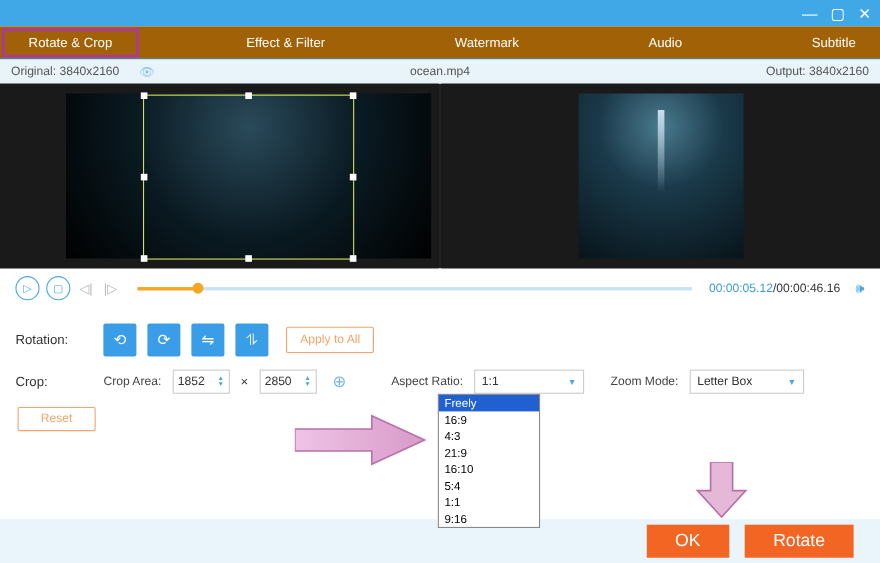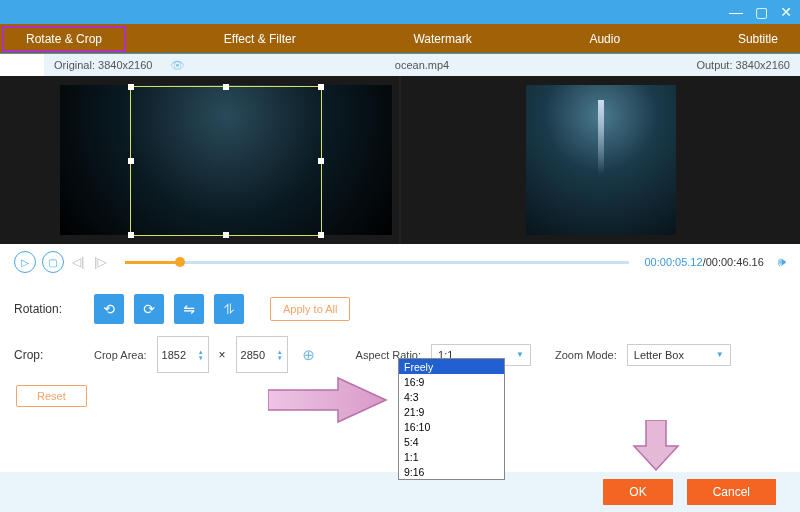--- a/index.html
+++ b/index.html
@@ -2,21 +2,21 @@
 <html><head>
 <meta charset="utf-8">
 <style>
   * { box-sizing: border-box; margin: 0; padding: 0; font-family: Arial, sans-serif; }
   body { width: 800px; height: 512px; background: #fff; overflow: hidden; position: relative; }
   .titlebar { height: 24px; background: #41a8e8; display: flex; justify-content: flex-end; align-items: center; padding-right: 8px; gap: 12px; }
   .titlebar .winbtn { color: #fff; font-size: 14px; cursor: pointer; }
   .tabs { height: 30px; background: #a16207; display: flex; align-items: center; justify-content: space-between; border-bottom: 1px solid #3498d8; }
   .tabs .tab { color: #fff; font-size: 12px; padding: 0 22px; line-height: 30px; cursor: pointer; }
   .tabs .tab.active { border: 2px solid #b030c0; margin: 2px; line-height: 22px; }
-  .infobar { height: 22px; background: #e8f3fa; display: flex; align-items: center; font-size: 11px; color: #555; padding: 0 10px; position: relative; margin-left: 44px; }
+  .infobar { height: 22px; background: #e8f3fa; display: flex; align-items: center; font-size: 11px; color: #555; padding: 0 10px; position: relative; }
   .infobar .eye { color: #8ac5ea; margin-left: 18px; }
   .infobar .filename { position: absolute; left: 50%; transform: translateX(-50%); }
   .infobar .output { margin-left: auto; }
   .preview-row { height: 168px; background: #222; display: flex; gap: 2px; }
   .preview-pane { flex: 1; display: flex; align-items: center; justify-content: center; background: #1a1a1a; position: relative; }
   .video-thumb { width: 242px; height: 150px; background: radial-gradient(circle at 50% 20%, #4a7a8e 0%, #1a3a4a 40%, #08141a 100%); position: relative; }
   .video-thumb::after { content:""; position:absolute; top:10%; left:48%; width:6px; height:50%; background:linear-gradient(#cde,#fff0); }
   .crop-outline { position: absolute; top: 10px; left: 130px; width: 192px; height: 150px; border: 1px solid #d2e25a; }
   .crop-outline .h { position: absolute; width: 6px; height: 6px; background: #fff; }
   .h1{top:-3px;left:-3px}.h2{top:-3px;left:calc(50% - 3px)}.h3{top:-3px;right:-3px}
@@ -30,33 +30,33 @@
   .seek .prog { position: absolute; left: 0; top: 0; height: 3px; width: 11%; background: #f5a623; }
   .seek .thumb { position: absolute; left: 11%; top: -4px; width: 10px; height: 10px; border-radius: 50%; background: #f5a623; transform: translateX(-50%); }
   .time { font-size: 11px; }
   .time .cur { color: #3a9add; }
   .time .tot { color: #333; }
   .volicon { color: #4aa8e0; margin-left: 8px; font-size: 13px; }
   .controls { padding: 14px 14px 0 14px; font-size: 12px; color: #333; }
   .row { display: flex; align-items: center; margin-bottom: 12px; gap: 10px; }
   .row .lbl { width: 70px; font-weight: normal; }
   .rotbtn { width: 30px; height: 30px; background: #3a9de8; color: #fff; display: flex; align-items: center; justify-content: center; cursor: pointer; font-size: 14px; border-radius: 2px; }
-  .applyall { border: 1px solid #f5a36a; color: #f5a36a; padding: 5px 12px; cursor: pointer; background: #fff; margin-left: 16px; font-size: 11px; border-radius: 2px; }
-  .numinput { width: 52px; height: 37px; border: 1px solid #ccc; font-size: 11px; padding: 0 4px; position: relative; display: flex; align-items: center; background:#fff; }
+  .applyall { border: 1px solid #f5a36a; color: #f5a36a; padding: 5px 12px; cursor: pointer; background: #fff; margin-left: 6px; font-size: 11px; border-radius: 2px; }
+  .numinput { width: 52px; height: 22px; border: 1px solid #ccc; font-size: 11px; padding: 0 4px; position: relative; display: flex; align-items: center; background:#fff; }
   .spinners { display: flex; flex-direction: column; margin-left: auto; }
   .spinners span { font-size: 6px; color: #4aa8e0; line-height: 6px; cursor: pointer; }
   .centercrop { width: 22px; height: 22px; color: #7ab8e0; display: flex; align-items: center; justify-content: center; cursor: pointer; font-size: 15px; }
   .combo { width: 100px; height: 22px; border: 1px solid #ccc; font-size: 11px; padding: 0 6px; display: flex; align-items: center; background: #fff; position: relative; }
   .combo .arr { margin-left: auto; color: #4aa8e0; font-size: 8px; }
   .resetbtn { border: 1px solid #f5a36a; color: #f5a36a; padding: 4px 20px; cursor: pointer; background: #fff; font-size: 11px; border-radius: 2px; margin-left: 2px; text-align: right; }
-  .dropdown { position: absolute; top: 358px; left: 398px; width: 107px; border: 1px solid #888; background: #fff; font-size: 10.5px; z-index: 10; }
+  .dropdown { position: absolute; top: 358px; left: 398px; width: 93px; border: 1px solid #888; background: #fff; font-size: 10.5px; z-index: 10; }
   .dropdown .opt { padding: 1.5px 5px; cursor: pointer; }
   .dropdown .opt.selected { background: #2060d0; color: #fff; }
   .footer { position: absolute; bottom: 0; left: 0; right: 0; height: 40px; background: #eaf4fb; display: flex; align-items: center; justify-content: flex-end; padding: 0 24px; gap: 14px; }
-  .fbtn { background: #f26522; color: #fff; border: none; padding: 6px 26px; font-size: 12px; cursor: pointer; }
+  .fbtn { background: #f26522; color: #fff; border: none; padding: 6px 26px; font-size: 16px; cursor: pointer; }
   .arrow-annot { position: absolute; pointer-events: none; }
   .arrow-right { top: 376px; left: 268px; width: 120px; height: 48px; }
   .arrow-down { top: 420px; left: 632px; width: 48px; height: 52px; }
   .crop-row .lbl2 { font-size: 11px; color: #444; }
 </style>
 </head>
 <body>
 
 <div class="titlebar">
   <span class="winbtn">—</span>
@@ -177,14 +177,14 @@
     </defs>
   <path d="M0 14 L70 14 L70 2 L118 24 L70 46 L70 34 L0 34 Z" fill="url(#g1)" stroke="#b870a8" stroke-width="1.5"></path>
 </svg>
 
 <svg class="arrow-annot arrow-down" viewBox="0 0 48 52">
   <path d="M14 0 L34 0 L34 26 L46 26 L24 50 L2 26 L14 26 Z" fill="#e5b8d8" stroke="#b870a8" stroke-width="1.5"></path>
 </svg>
 
 <div class="footer">
   <button class="fbtn">OK</button>
-  <button class="fbtn">Cancel</button>
+  <button class="fbtn">Rotate</button>
 </div>
 
 </body></html>

